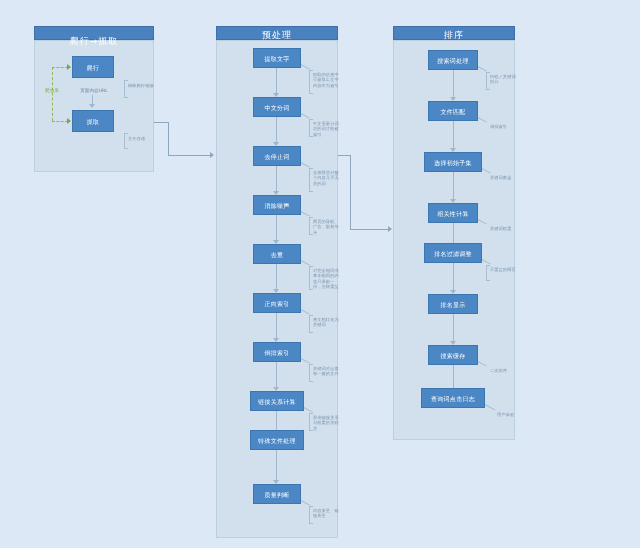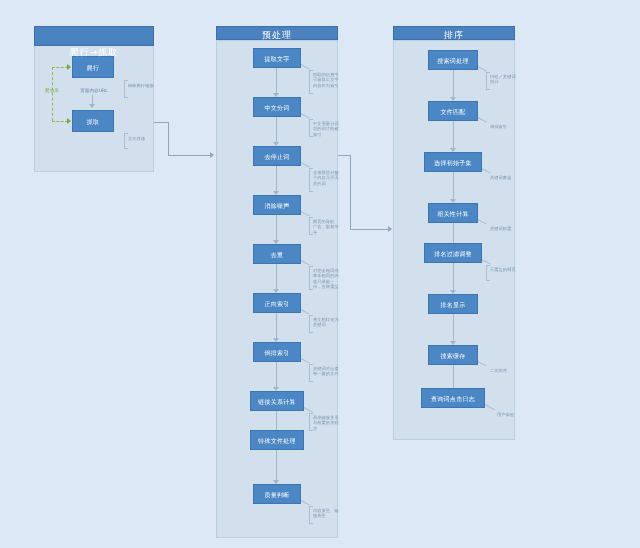--- a/index.html
+++ b/index.html
@@ -136,21 +136,21 @@
     color:#7aa83f;
     z-index:5;
     text-align:center;
   }
 </style>
 </head>
 <body>
 
 <div id="canvas"></div>
 
-<div class="panel-head" style="left:34px;top:26px;width:120px;height:14px;padding-top:18px;">爬行→抓取</div>
+<div class="panel-head" style="left:34px;top:26px;width:120px;height:14px;padding-top:7px;">爬行→抓取</div>
 <div class="panel-body" style="left:34px;top:40px;width:120px;height:132px;"></div>
 
 <div class="node" style="left:72px;top:56px;width:42px;height:22px;">爬行</div>
 
 <div class="inner-label" style="left:70px;top:88px;width:48px;">页面内容URL</div>
 
 <div class="vline" style="left:92px;top:95px;height:9px;"></div>
 <div class="arrow-down" style="left:89px;top:104px;"></div>
 
 <div class="node" style="left:72px;top:110px;width:42px;height:22px;">抓取</div>

